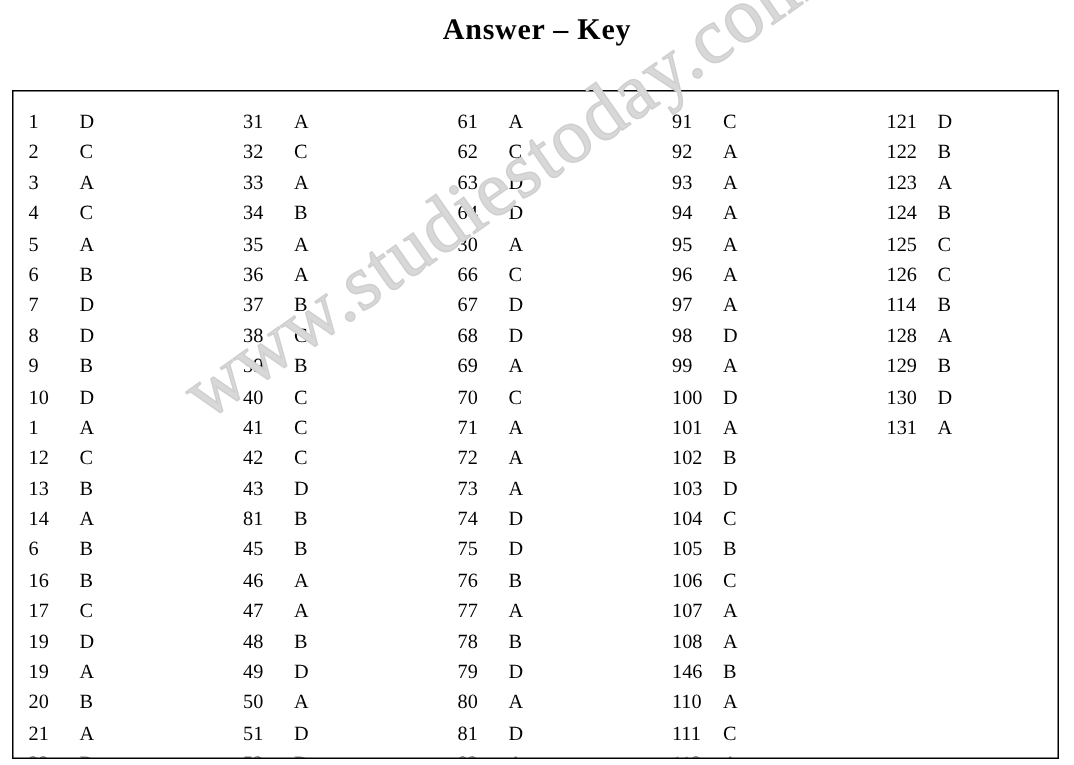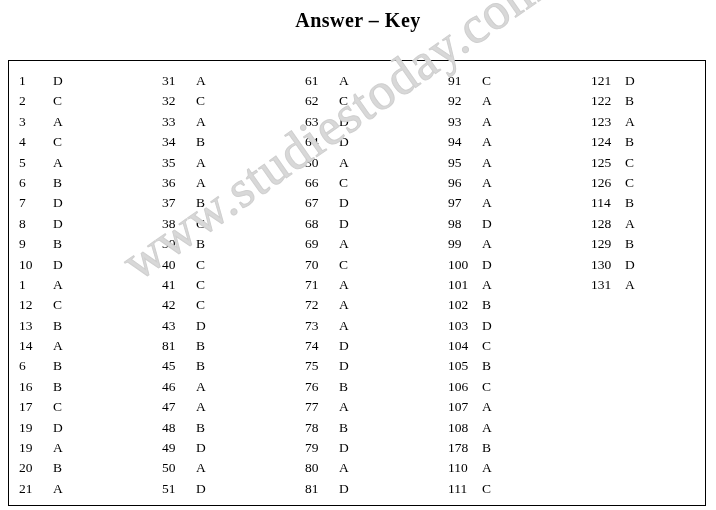--- a/index.html
+++ b/index.html
@@ -440,21 +440,21 @@
         </div>
       <div class="row">
           <span class="q-num">107</span>
           <span class="q-ans">A</span>
         </div>
       <div class="row">
           <span class="q-num">108</span>
           <span class="q-ans">A</span>
         </div>
       <div class="row">
-          <span class="q-num">178</span>
+          <span class="q-num">146</span>
           <span class="q-ans">B</span>
         </div>
       <div class="row">
           <span class="q-num">110</span>
           <span class="q-ans">A</span>
         </div>
       <div class="row">
           <span class="q-num">111</span>
           <span class="q-ans">C</span>
         </div>

